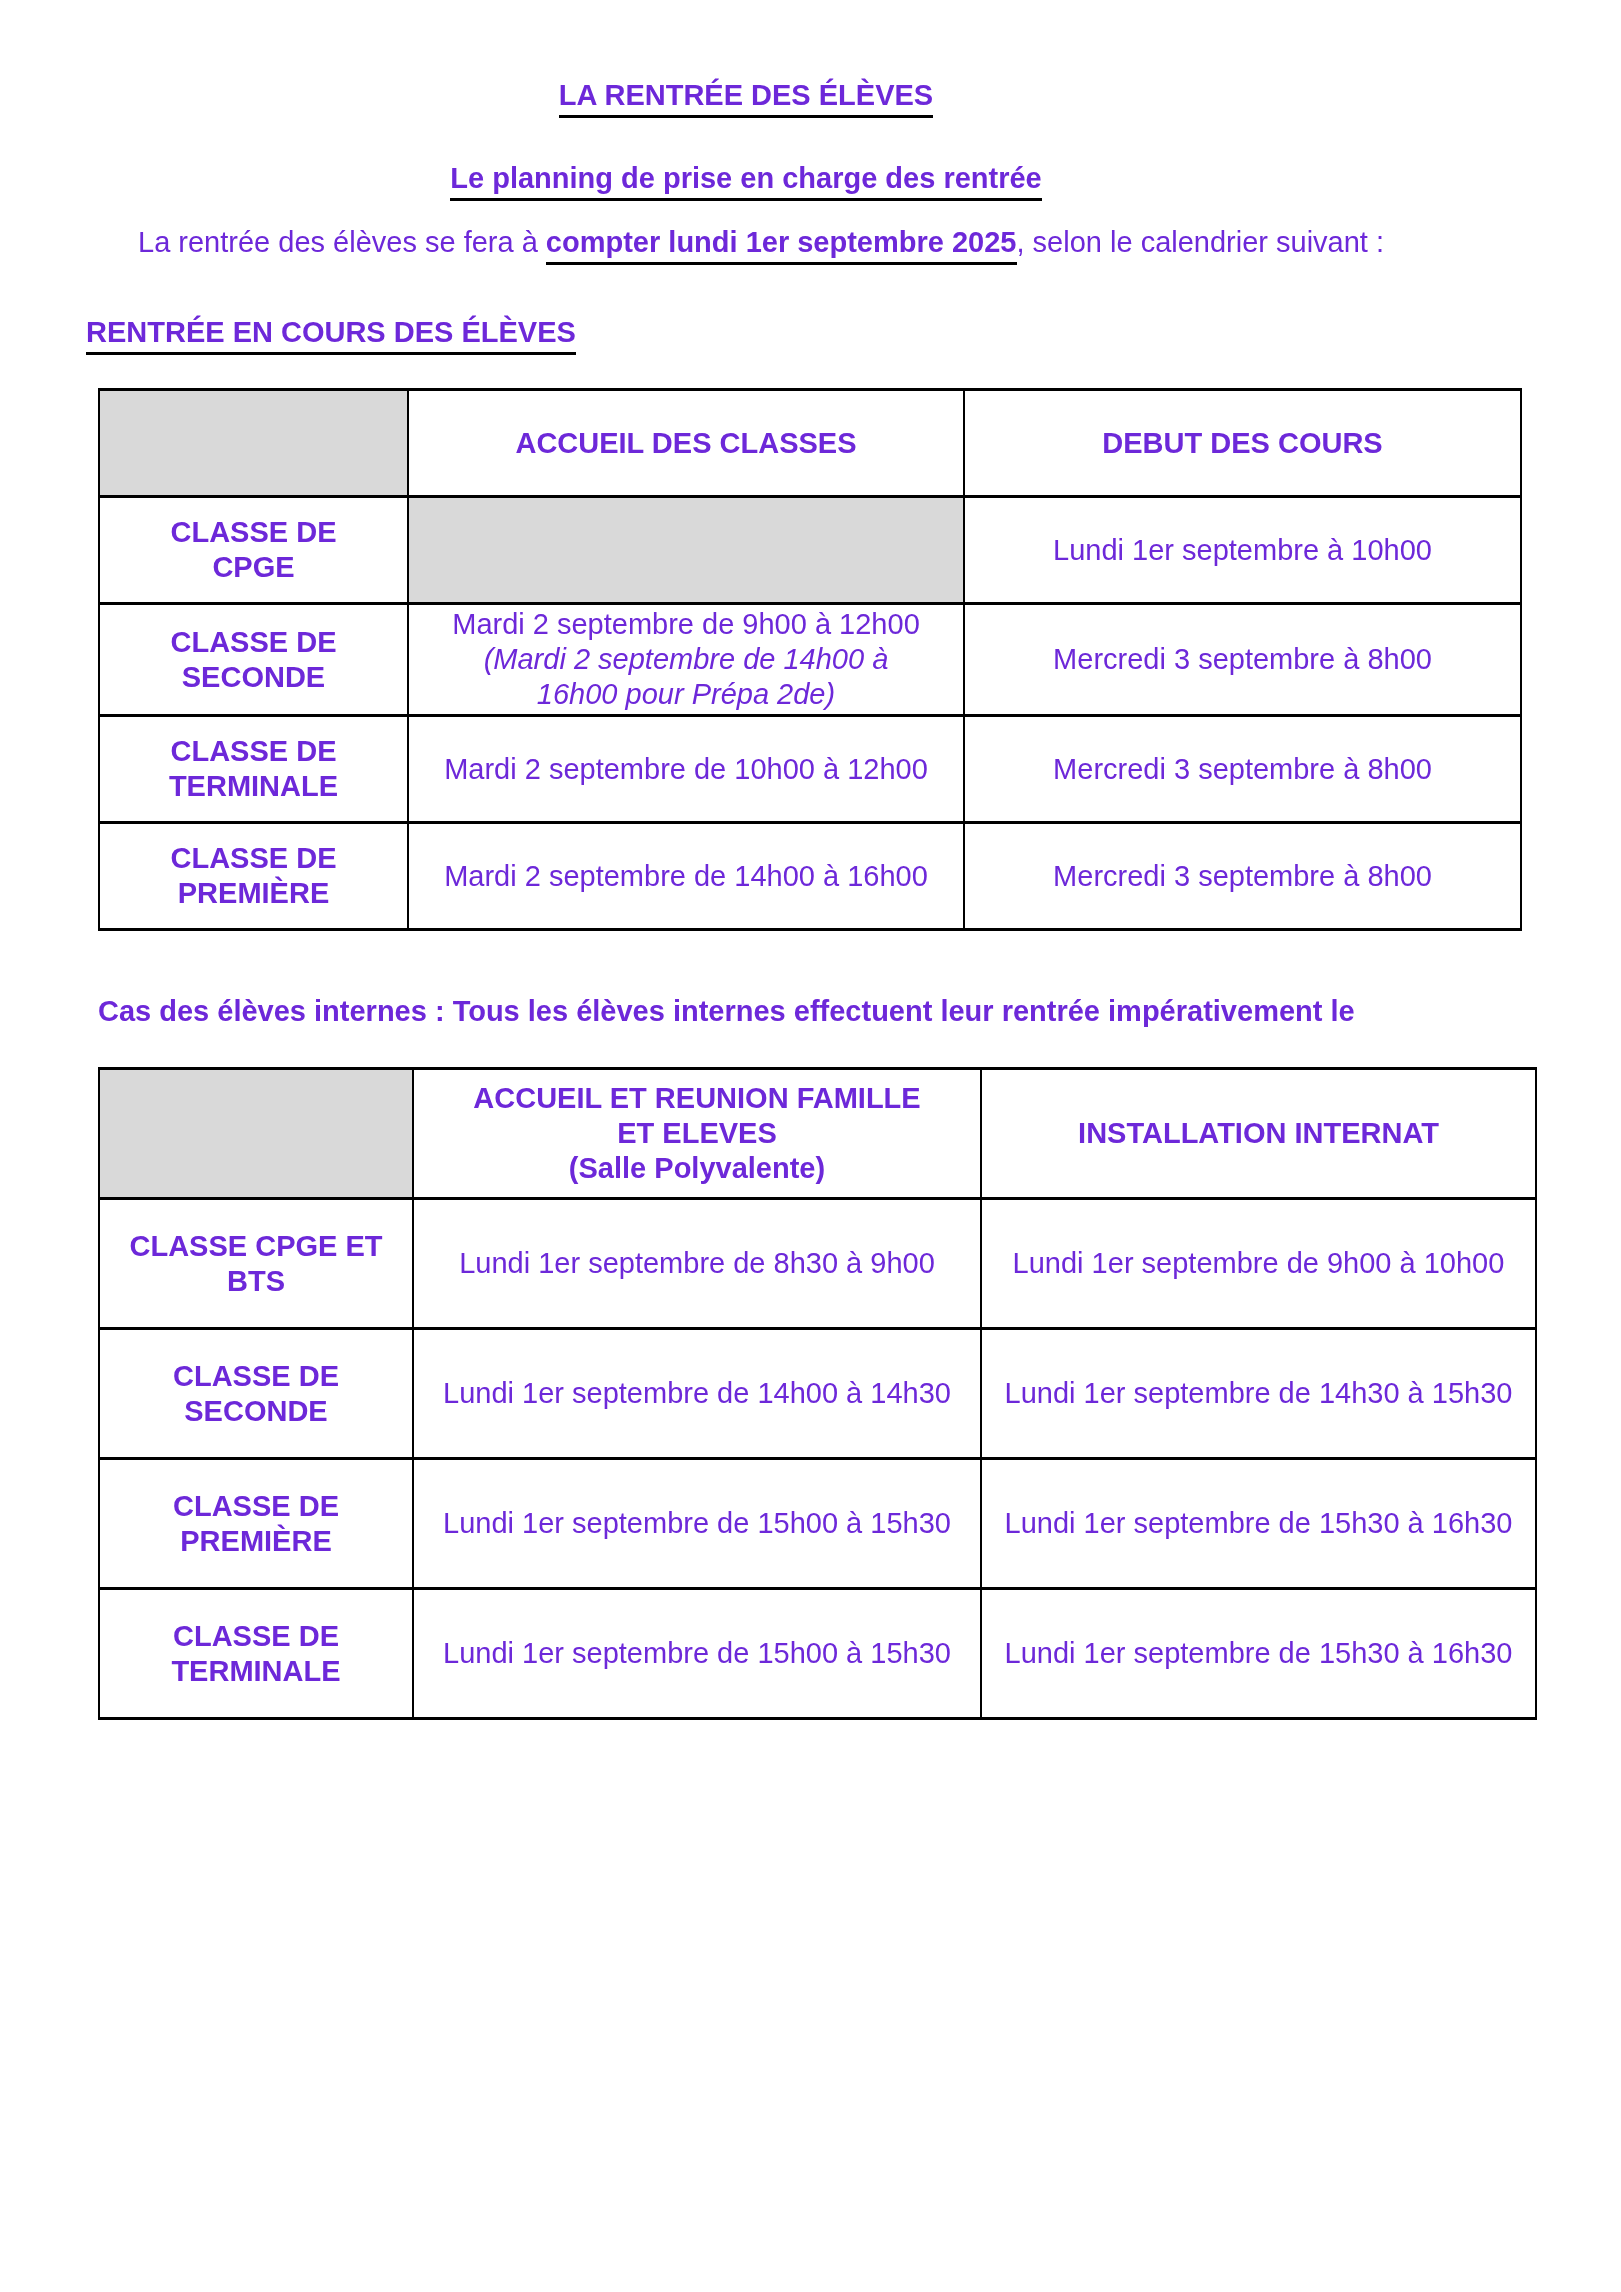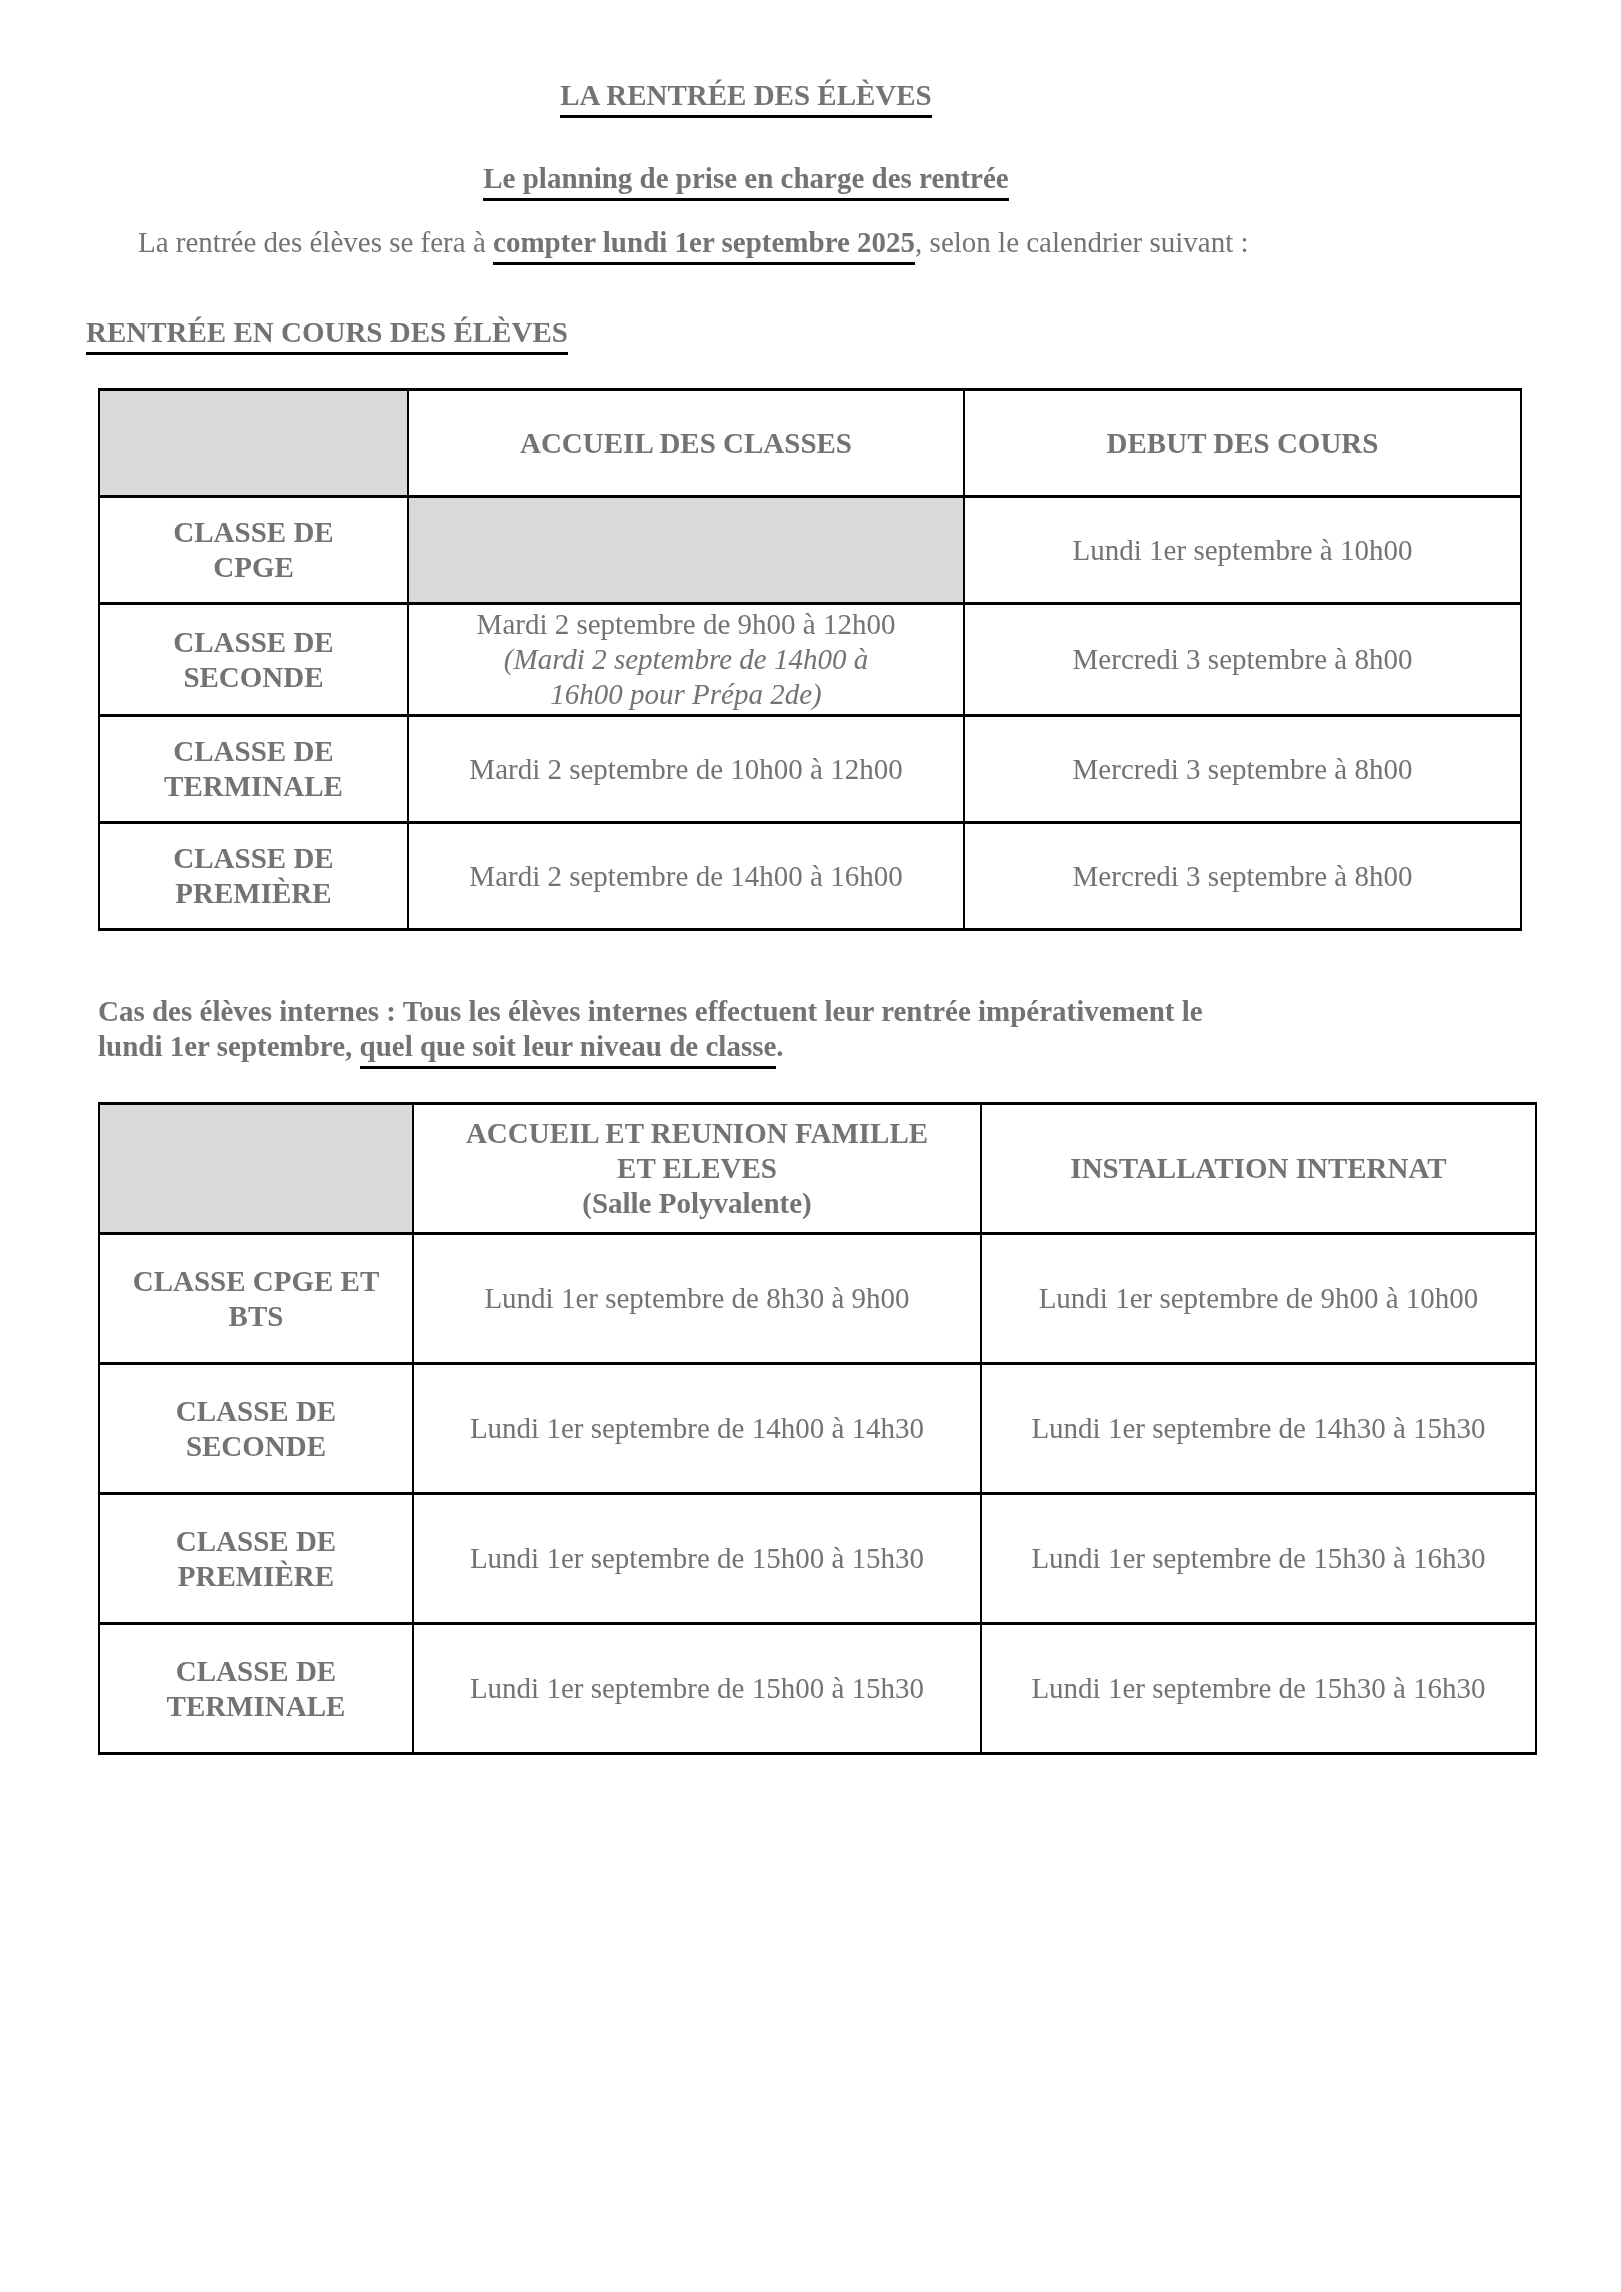--- a/index.html
+++ b/index.html
@@ -2,22 +2,22 @@
 <html><head>
 <meta charset="utf-8">
 <style>
   * { box-sizing: border-box; }
   html, body { margin: 0; padding: 0; }
   .page {
     position: relative;
     width: 1621px;
     height: 2293px;
     background: #ffffff;
-    color: #737373;
-    font-family: Liberation Serif, serif;
+    color: #6d28d9;
+    font-family: Liberation Sans, sans-serif;
     font-size: 29px;
     line-height: 35px;
     overflow: hidden;
   }
   .center-band { margin-left: 98px; margin-right: 227px; text-align: center; }
   .title-row   { padding-top: 78px; font-weight: bold; }
   .subtitle-row{ margin-top: 48px; font-weight: bold; }
   .u { border-bottom: 3.9px solid #000; padding-bottom: 3.9px; }
   .intro { margin: 29px 98px 0 138px; }
   .intro .emph { font-weight: bold; }
@@ -102,21 +102,20 @@
       <td class="rlabel">CLASSE DE
 PREMIÈRE</td>
       <td class="data">Mardi 2 septembre de 14h00 à 16h00</td>
       <td class="data">Mercredi 3 septembre à 8h00</td>
     </tr>
   </tbody>
     </table>
 
   <div class="note">
     <div>Cas des élèves internes : Tous les élèves internes effectuent leur rentrée impérativement le</div>
-    <div><span>lundi 1er septembre, </span><span class="u">quel que soit leur niveau de classe</span><span>.</span></div>
   </div>
 
 
   <table class="doc t2">
     <colgroup>
       <col style="width:314px">
       <col style="width:568px">
       <col style="width:555px">
     </colgroup>
     <tbody>

